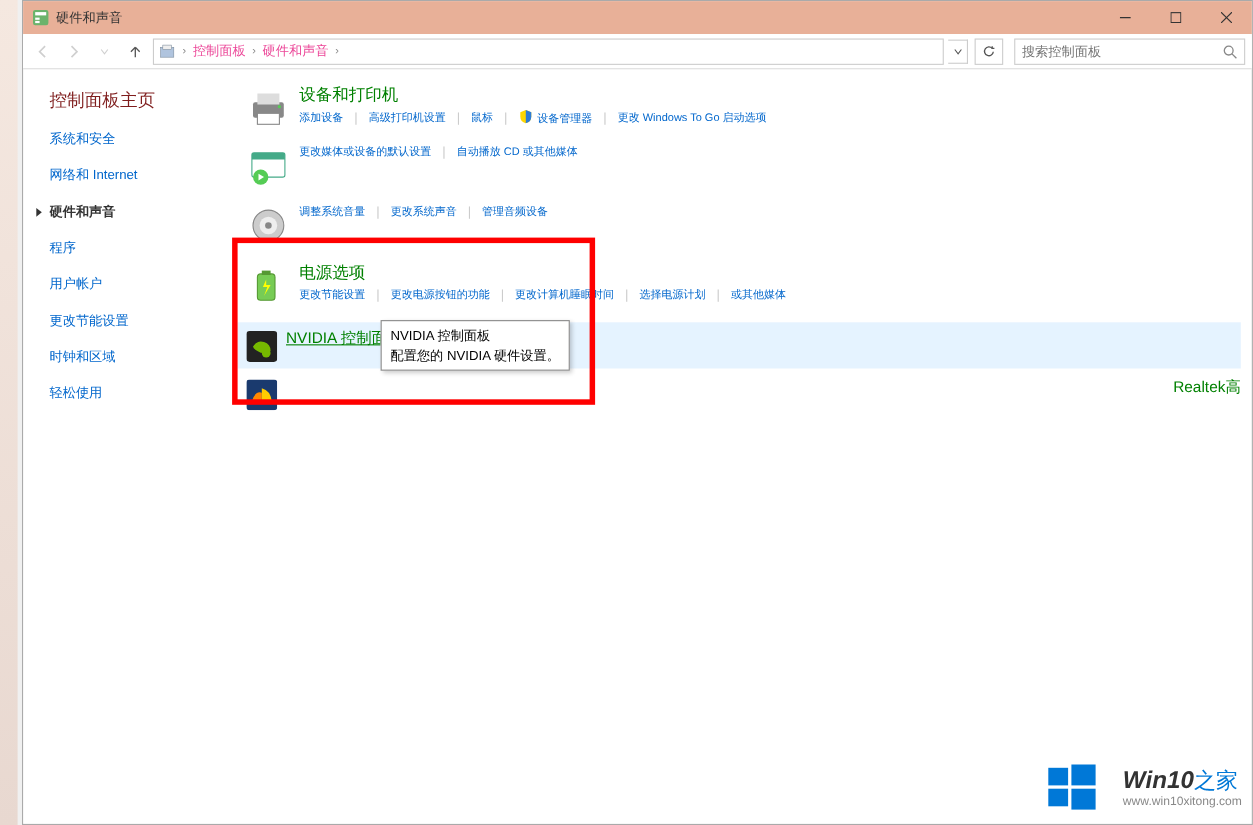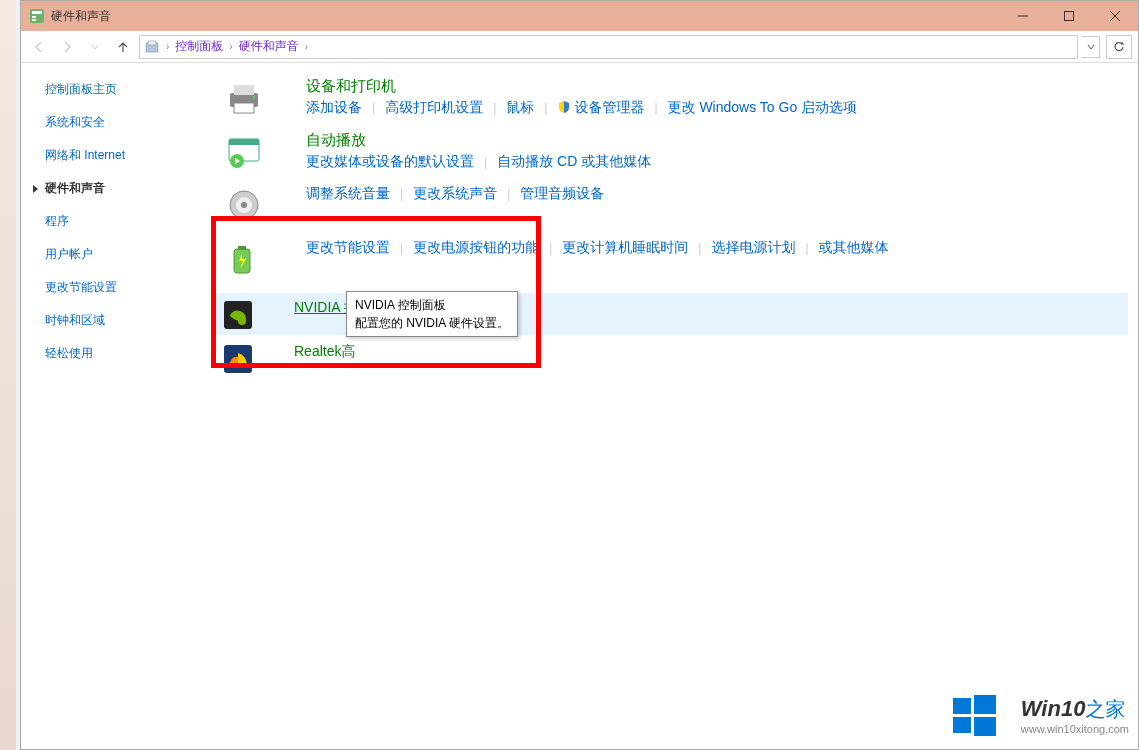--- a/index.html
+++ b/index.html
@@ -19,42 +19,42 @@
 .win-controls .close { }
 .win-controls svg { width: 10px; height: 10px; }
 
 
 .navbar { height: 32px; border-bottom: 1px solid #ddd; display: flex; align-items: center; padding: 0 6px; gap: 4px; background: #fff; }
 .nav-btn { width: 24px; height: 24px; display:flex; align-items:center; justify-content:center; color:#888; }
 .nav-btn.disabled { opacity: .4; }
 .breadcrumb { flex: 1; display: flex; align-items: center; height: 24px; border: 1px solid #ccc; padding: 0 4px; gap: 2px; background: #fff; }
 .breadcrumb .bicon { width: 16px; height: 16px; }
 .breadcrumb .sep { color: #888; font-size: 10px; padding: 0 4px; }
-.breadcrumb .crumb { color: #6d28d9; font-size: 12px; cursor: pointer; text-align: center; }
+.breadcrumb .crumb { color: #ec4899; font-size: 12px; cursor: pointer; text-align: center; }
 .bc-drop { width: 18px; height: 22px; border:1px solid #ccc; border-left:none; display:flex;align-items:center;justify-content:center; }
 .refresh { width:26px; height:24px; border:1px solid #ccc; display:flex;align-items:center;justify-content:center; margin-left:2px;}
 .search { width: 210px; height: 24px; border: 1px solid #ccc; display: flex; align-items:center; padding: 0 6px; margin-left: 6px; color:#888; }
 .search input { border: none; outline: none; flex:1; font-size:12px; font-family:inherit; }
 .search .sicon { color:#888; }
 
 
 .body { flex: 1; display: flex; }
 .sidebar { width: 195px; padding: 18px 0 0 24px; }
-.sidebar .home { color: #0369a1; font-size: 12px; margin-bottom: 14px; }
+.sidebar .home { color: #7f1d1d; font-size: 16px; margin-bottom: 14px; }
 .sidebar .nav-item { color: #0066cc; font-size: 12px; margin-bottom: 9px; cursor:pointer;margin-top:16px; }
 .sidebar .nav-item.active { color: #333; font-weight: bold; position: relative; }
 .sidebar .nav-item.active::before { content: ""; position:absolute; left:-12px; top:5px; width:0;height:0; border-top:4px solid transparent; border-bottom:4px solid transparent; border-left:5px solid #333; }
 
 .main { flex:1; padding: 14px 10px 0 0; position: relative; }
-.category { display:flex; align-items:flex-start; margin-bottom: 14px; padding-left: 8px; gap: 34px; }
+.category { display:flex; align-items:flex-start; margin-bottom: 14px; padding-left: 8px; }
 .cat-icon { width: 40px; height: 40px; flex-shrink:0; margin-right: 8px; display:flex; align-items:center; justify-content:center; }
 .cat-body { flex:1; }
 .cat-title { color: #008000; font-size: 15px; margin-bottom: 3px; }
 .cat-links { display: flex; flex-wrap: wrap; align-items: center; gap: 0; }
-.cat-links a { color: #0066cc; font-size: 14px; text-decoration: none; cursor:pointer; }
+.cat-links a { color: #0066cc; font-size: 10px; text-decoration: none; cursor:pointer; }
 .cat-links .div { color: #ccc; margin: 0 10px; }
 .shield { width:14px;height:14px; display:inline-block; vertical-align:-2px; margin-right:3px;}
 
 .category.nvidia { background: #e5f3ff; padding-top:6px; padding-bottom:6px; margin-bottom:0; }
 .category.nvidia .cat-title { text-decoration: underline; font-size:14px; }
 .category.nvidia .cat-icon, .category.realtek .cat-icon { width:28px; height:28px; margin-top:2px; }
 .category.realtek .cat-title { font-size:14px; }
 
 
 .highlight-box { position: absolute; border: 5px solid #ff0000; pointer-events: none; }
@@ -143,20 +143,27 @@
           <path d="M1 2 L4 6 L7 2" fill="none" stroke="#555" stroke-width="1"></path>
         </svg>
       </div>
     <div class="refresh">
         <svg width="14" height="14" viewBox="0 0 14 14">
           <path d="M11 7 A4 4 0 1 1 10 4" fill="none" stroke="#555" stroke-width="1.2"></path>
           <path d="M10 2 L10 4 L12 4" fill="none" stroke="#555" stroke-width="1.2"></path>
         </svg>
       </div>
 
+    <div class="search">
+      <input placeholder="搜索控制面板" style="">
+      <svg class="sicon" width="14" height="14" viewBox="0 0 14 14">
+          <circle cx="6" cy="6" r="4" fill="none" stroke="#888" stroke-width="1.2"></circle>
+          <line x1="9" y1="9" x2="13" y2="13" stroke="#888" stroke-width="1.2"></line>
+        </svg>
+    </div>
   </div>
 
   <div class="body">
 
     <div class="sidebar">
       <div class="home">控制面板主页</div>
       <div class="nav-item">系统和安全</div>
       <div class="nav-item">网络和 Internet</div>
       <div class="nav-item active">硬件和声音</div>
       <div class="nav-item">程序</div>
@@ -199,21 +206,20 @@
       <div class="category">
         <div class="cat-icon">
           <svg viewBox="0 0 40 40">
               <rect x="5" y="8" width="30" height="22" rx="2" fill="#fff" stroke="#4a8"></rect>
               <rect x="5" y="8" width="30" height="6" fill="#4a8"></rect>
               <circle cx="13" cy="30" r="7" fill="#5c5"></circle>
               <path d="M11 27 L11 33 L16 30 Z" fill="#fff"></path>
             </svg>
         </div>
         <div class="cat-body">
-          <div class="cat-title">自动播放</div>
           <div class="cat-links">
             <a>更改媒体或设备的默认设置</a>
               <span class="div">|</span>
             <a>自动播放 CD 或其他媒体</a>
           </div>
         </div>
       </div>
 
       <div class="category">
         <div class="cat-icon">
@@ -236,20 +242,21 @@
 
       <div class="category">
         <div class="cat-icon">
           <svg viewBox="0 0 40 40">
               <rect x="10" y="10" width="16" height="24" rx="3" fill="#7c5" stroke="#593"></rect>
               <rect x="14" y="7" width="8" height="4" fill="#593"></rect>
               <path d="M18 15 L15 22 L19 22 L16 30 L22 20 L18 20 Z" fill="#ff0"></path>
             </svg>
         </div>
         <div class="cat-body">
+          <div class="cat-title">电源选项</div>
           <div class="cat-links">
             <a>更改节能设置</a>
               <span class="div">|</span>
             <a>更改电源按钮的功能</a>
               <span class="div">|</span>
             <a>更改计算机睡眠时间</a>
               <span class="div">|</span>
             <a>选择电源计划</a>
               <span class="div">|</span>
             <a>或其他媒体</a>
@@ -272,21 +279,21 @@
 
       <div class="category realtek" style="margin-top:8px;">
         <div class="cat-icon">
           <svg viewBox="0 0 28 28">
               <rect x="0" y="0" width="28" height="28" rx="3" fill="#1a3a6e"></rect>
               <path d="M5 20 Q8 10 14 12 L14 20 Z" fill="#f80"></path>
               <path d="M14 20 L14 8 Q22 10 23 20 Z" fill="#fc0"></path>
             </svg>
         </div>
         <div class="cat-body">
-          <div class="cat-title" style="text-decoration:none;">Realtek高</div>
+          <div class="cat-title" style="text-decoration:none;text-align:right;">Realtek高</div>
         </div>
       </div>
 
       <div class="highlight-box" style="left:-5px; top:153px; width:330px; height:152px;"></div>
 
       <div class="tooltip" style="left:130px; top:228px;">
         <div>NVIDIA 控制面板</div>
         <div>配置您的 NVIDIA 硬件设置。</div>
       </div>
 

